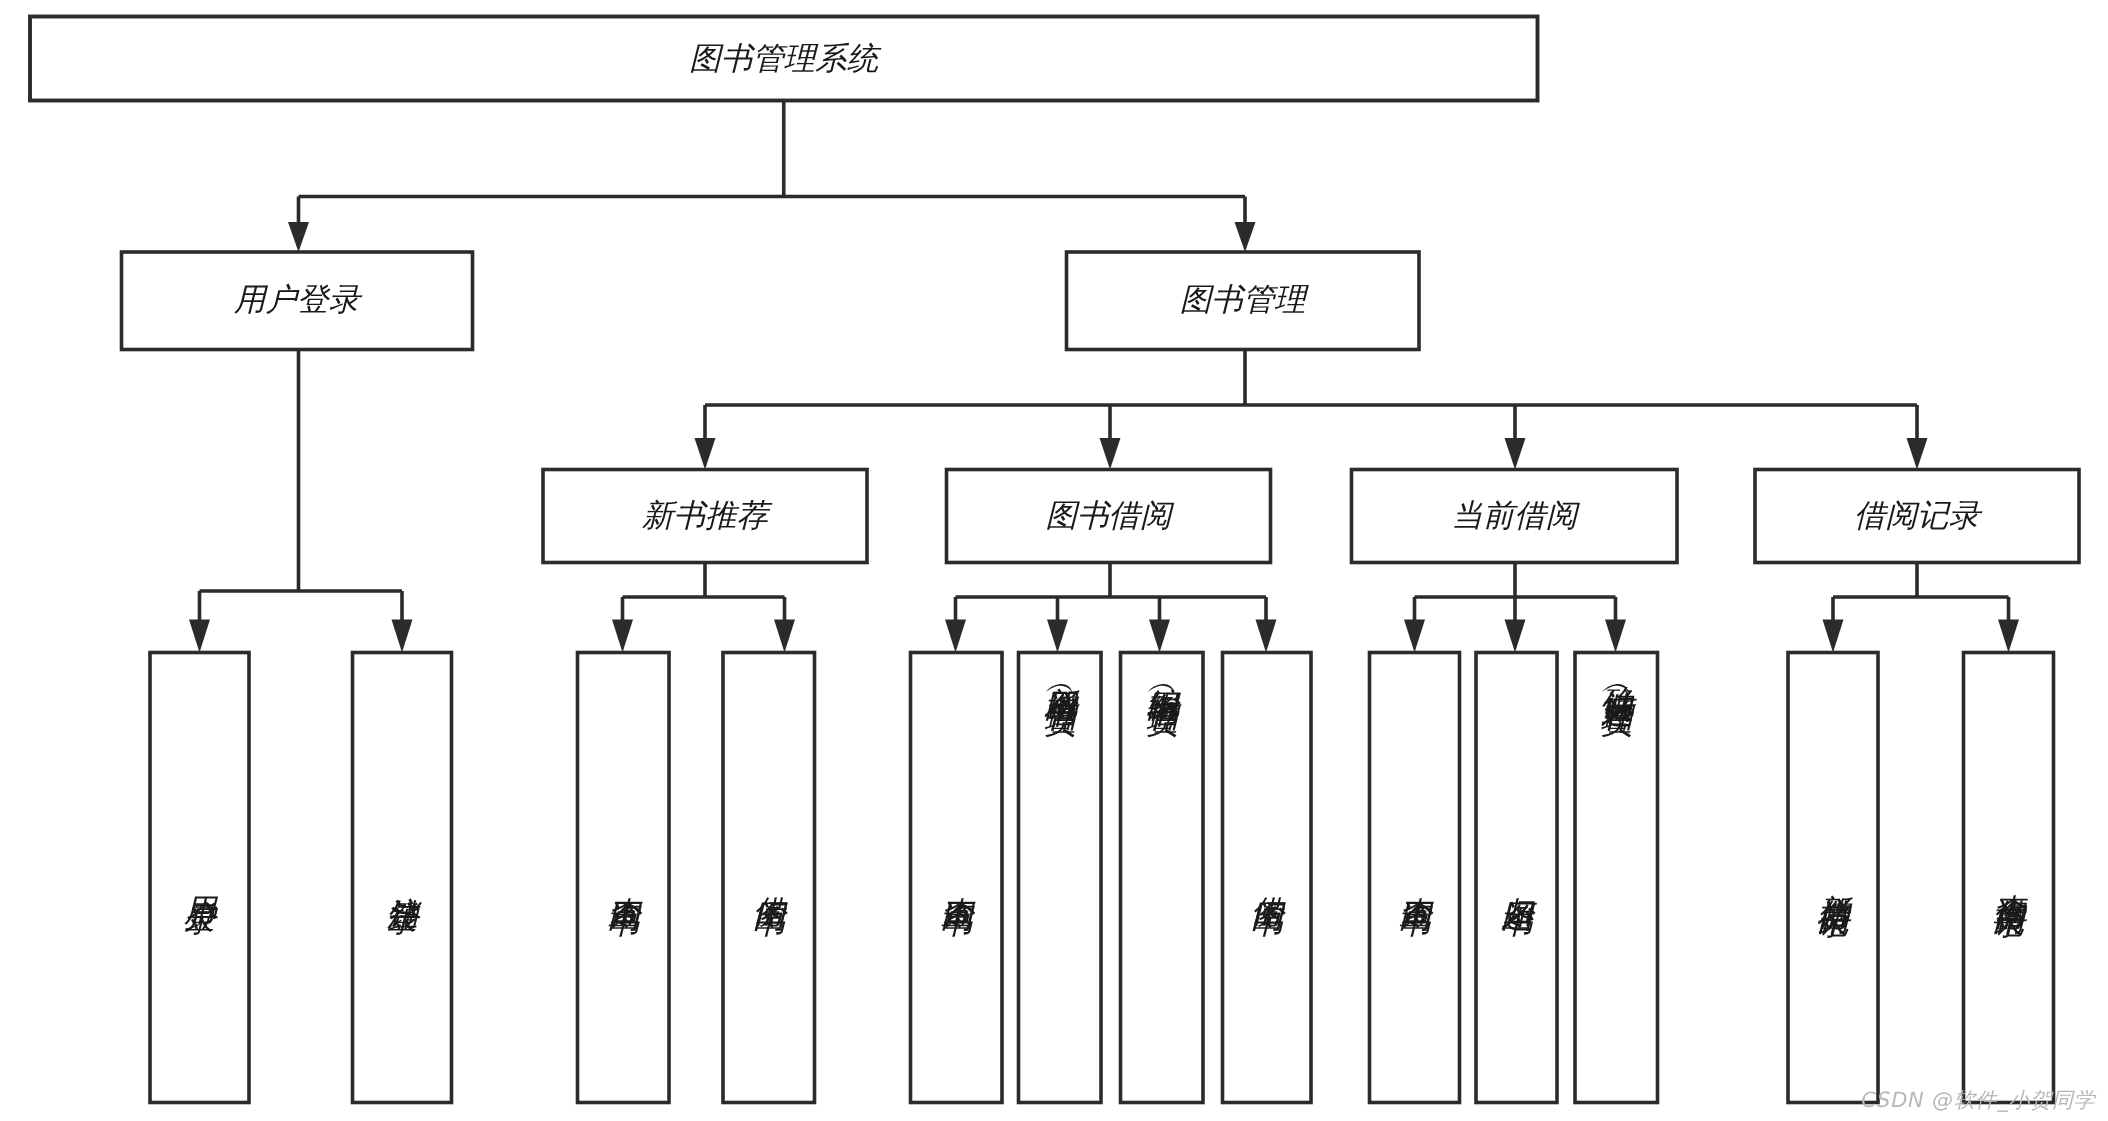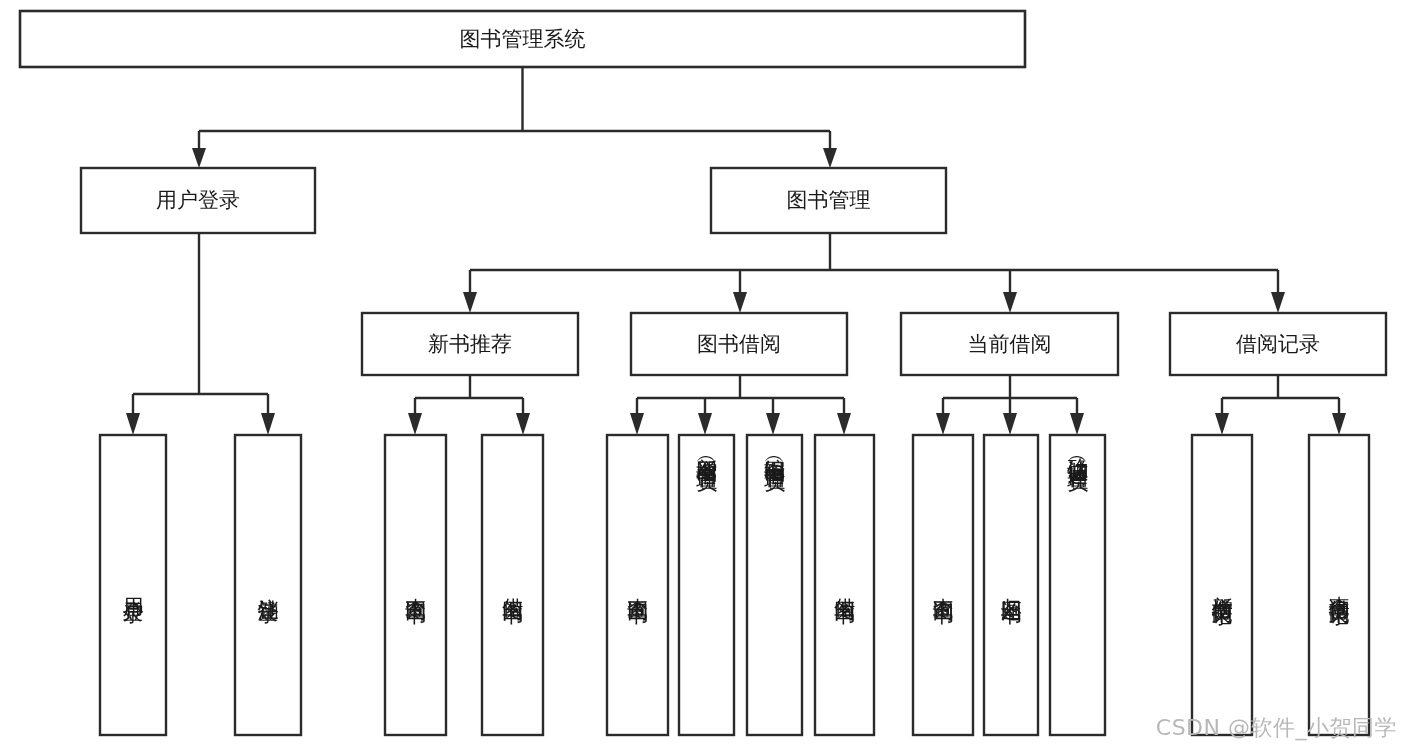--- a/index.html
+++ b/index.html
@@ -11,20 +11,21 @@
     width: 1405px;
     height: 747px;
     overflow: hidden;
     font-family: "DejaVu Sans", "Liberation Sans", sans-serif;
   }
   #diagram-root {
     position: relative;
     width: 1405px;
     height: 747px;
     background: #ffffff;
+    font-style: italic;
   }
   svg#tree-svg {
     position: absolute;
     left: 0;
     top: 0;
     width: 1405px;
     height: 747px;
     display: block;
   }
   .node-box {
@@ -77,21 +78,21 @@
     letter-spacing: 2px;
     color: #1a1a1a;
     white-space: nowrap;
     text-align: center;
   }
   #watermark {
     position: absolute;
     right: 8px;
     bottom: 4px;
     font-family: "DejaVu Sans", "Liberation Sans", sans-serif;
-    font-size: 22px;
+    font-size: 14px;
     color: #b8b8b8;
     letter-spacing: 0.5px;
     white-space: nowrap;
   }
 </style>
 </head>
 <body>
 
 <div id="diagram-root">
 

